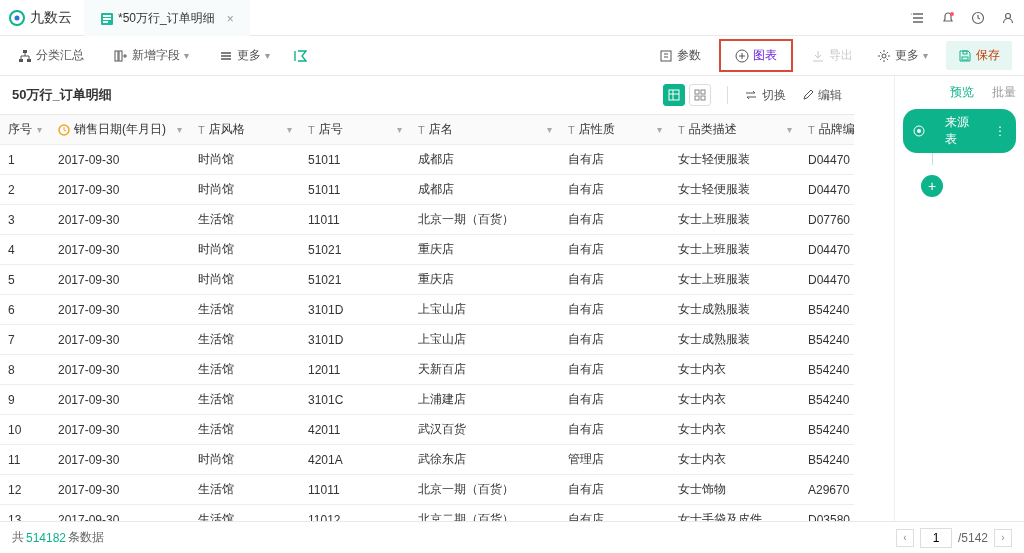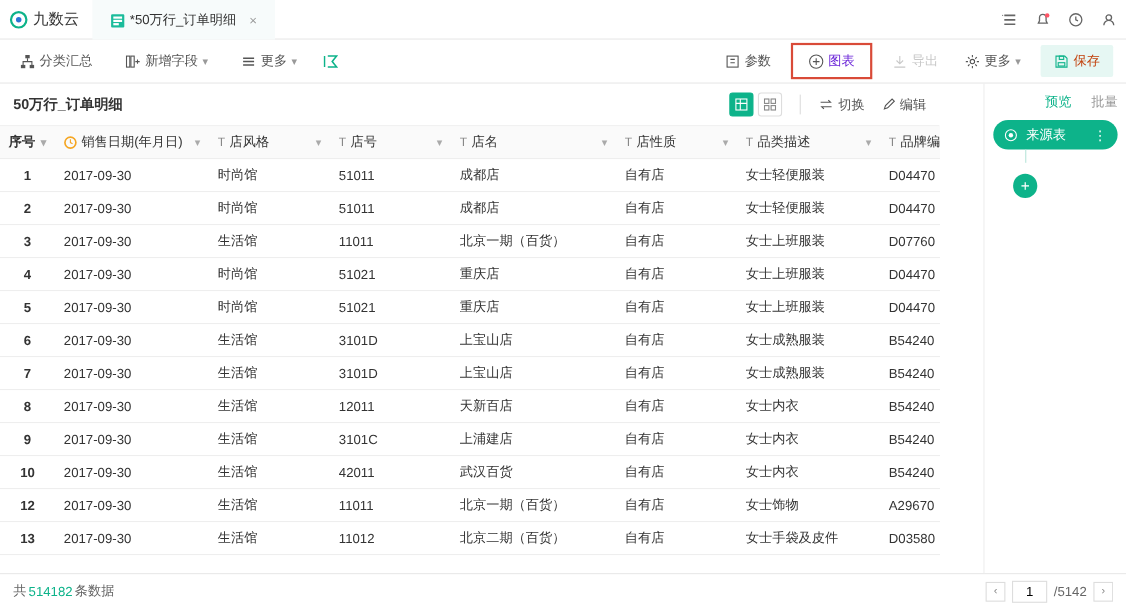--- a/index.html
+++ b/index.html
@@ -38,32 +38,32 @@
 
 .table-wrap { flex:1; overflow:auto; border-top:1px solid #e8e8e8;}
 table { border-collapse: collapse; width: 100%; table-layout: fixed; }
 th, td { border-bottom: 1px solid #eee; padding: 6px 8px; text-align: left; font-weight: normal; white-space: nowrap; overflow: hidden; text-overflow: ellipsis;}
 th { background: #fafafa; font-size: 12px; color: #333; position: relative; }
 .th-inner { display:flex; align-items:center; gap:4px;}
 .type-t { color:#888; font-size:11px;}
 .type-clock { color:#f5a623; }
 .th-caret { margin-left:auto; color:#aaa; font-size:10px; cursor:pointer;}
 td { font-size:12px; color:#333; }
-.col-seq { width:50px; text-align:center;font-weight:bold;}
+.col-seq { width:50px; }
 
 .footer { height:32px; border-top:1px solid #e8e8e8; display:flex; align-items:center; padding:0 12px; font-size:12px; color:#666;}
 .footer .rec-count { color:#0db38a; margin:0 2px;}
 .pager { margin-left:auto; display:flex; align-items:center; gap:6px;}
 .pager input { width:32px; height:20px; border:1px solid #ddd; text-align:center; font-size:12px;}
 .pg-btn { width:18px; height:18px; border:1px solid #ddd; display:flex; align-items:center; justify-content:center; cursor:pointer; color:#888; font-size:10px;}
 
 .right-tabs { display:flex; gap:18px; justify-content:flex-end; margin-bottom:8px;}
 .rtab { color:#999; cursor:pointer; font-size:12px;}
 .rtab.active { color:#0db38a; }
-.source-card { background:#0db38a; color:#fff; border-radius:14px; padding:5px 10px; display:flex; align-items:center; gap:8px; font-size:12px;}
+.source-card { background:#0db38a; color:#fff; border-radius:14px; padding:5px 10px; display:flex; align-items:center; gap:20px; font-size:12px;}
 .source-card .dots { margin-left:auto; cursor:pointer; }
 .add-node { width:22px; height:22px; border-radius:50%; background:#0db38a; color:#fff; display:flex; align-items:center; justify-content:center; margin:10px 0 0 18px; cursor:pointer; font-size:14px;}
 .conn-line { width:1px; height:12px; background:#b8e5da; margin-left:29px;}
 
 svg { display:block; }
 </style>
 </head>
 <body>
 
 <div class="topbar">
@@ -417,20 +417,30 @@
               <td class="col-seq">10</td>
               <td>2017-09-30</td>
               <td>生活馆</td>
               <td>42011</td>
               <td>武汉百货</td>
               <td>自有店</td>
               <td>女士内衣</td>
               <td>B54240</td>
             </tr>
             <tr>
+              <td class="col-seq">11</td>
+              <td>2017-09-30</td>
+              <td>时尚馆</td>
+              <td>4201A</td>
+              <td>武徐东店</td>
+              <td>管理店</td>
+              <td>女士内衣</td>
+              <td>B54240</td>
+            </tr>
+            <tr>
               <td class="col-seq">12</td>
               <td>2017-09-30</td>
               <td>生活馆</td>
               <td>11011</td>
               <td>北京一期（百货）</td>
               <td>自有店</td>
               <td>女士饰物</td>
               <td>A29670</td>
             </tr>
             <tr>

